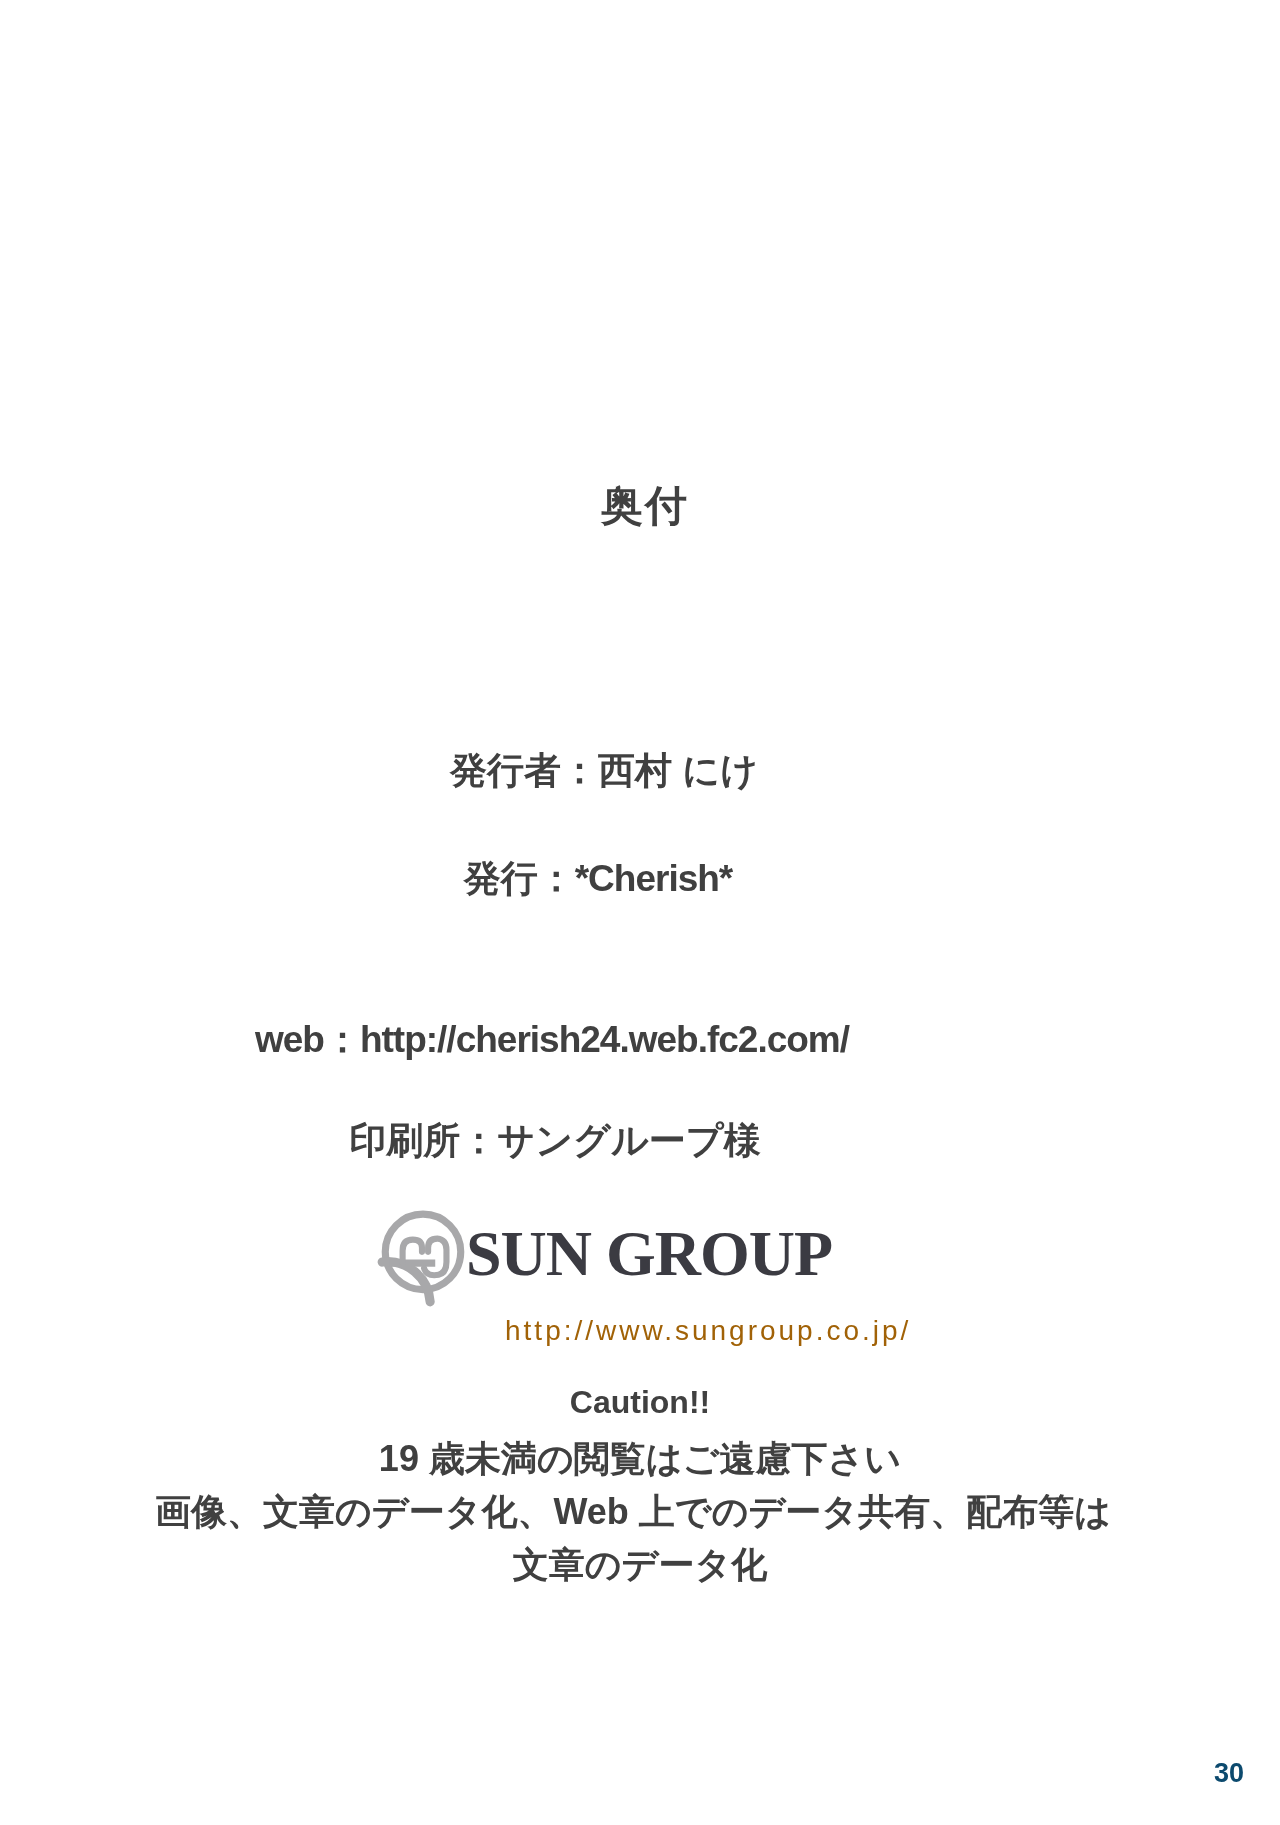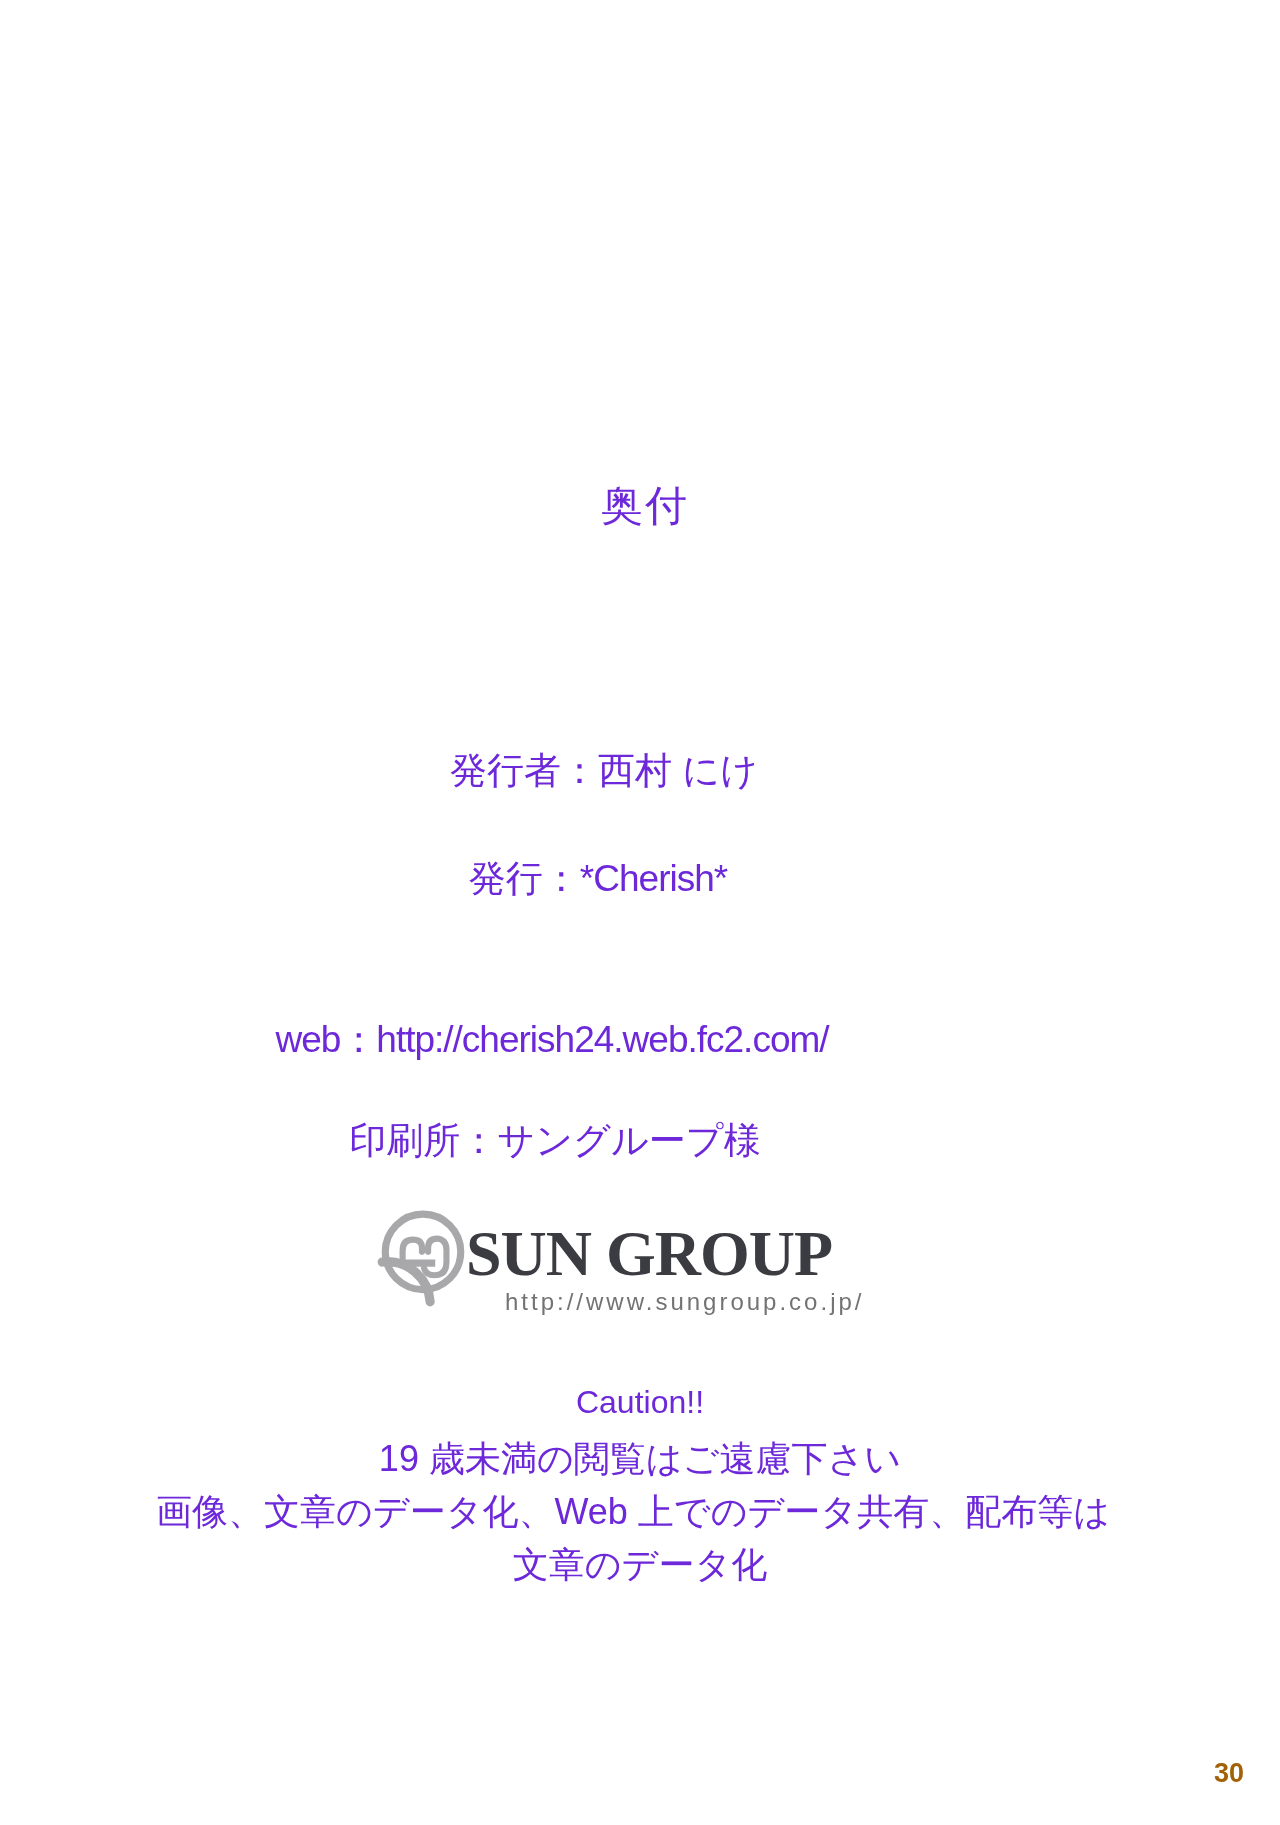--- a/index.html
+++ b/index.html
@@ -14,23 +14,23 @@
     margin: 0 auto;
     background: #ffffff;
     overflow: hidden;
     font-family: "Liberation Sans", "DejaVu Sans", sans-serif;
     color: #1d1d1d;
   }
   .abs-line {
     position: absolute;
     transform: translateX(-50%);
     white-space: nowrap;
-    font-weight: normal;
+    font-weight: bold;
     line-height: 1;
-    color: #6d28d9;
+    color: #404040;
   }
   .title-line {
     font-size: 42px;
     letter-spacing: 2px;
   }
   .colophon-line {
     font-size: 37px;
   }
   .latin {
     letter-spacing: -1px;
@@ -65,35 +65,35 @@
     font-weight: bold;
     font-size: 64px;
     line-height: 1;
     letter-spacing: -1px;
     color: #3b3b42;
     white-space: nowrap;
   }
   .sg-url {
     position: absolute;
     left: 133px;
-    top: 90px;
-    font-size: 24px;
+    top: 117px;
+    font-size: 28px;
     line-height: 1;
     letter-spacing: 3px;
-    color: #737373;
+    color: #a16207;
     white-space: nowrap;
   }
   .page-number {
     position: absolute;
     left: 1214px;
     top: 1760px;
     font-size: 27px;
     font-weight: 600;
     line-height: 1;
-    color: #a16207;
+    color: #0c4a6e;
   }
 </style>
 </head>
 <body>
 
 <div class="page">
 
   <div class="abs-line title-line" style="left:645px; top:485px;">奥付</div>
 
 

